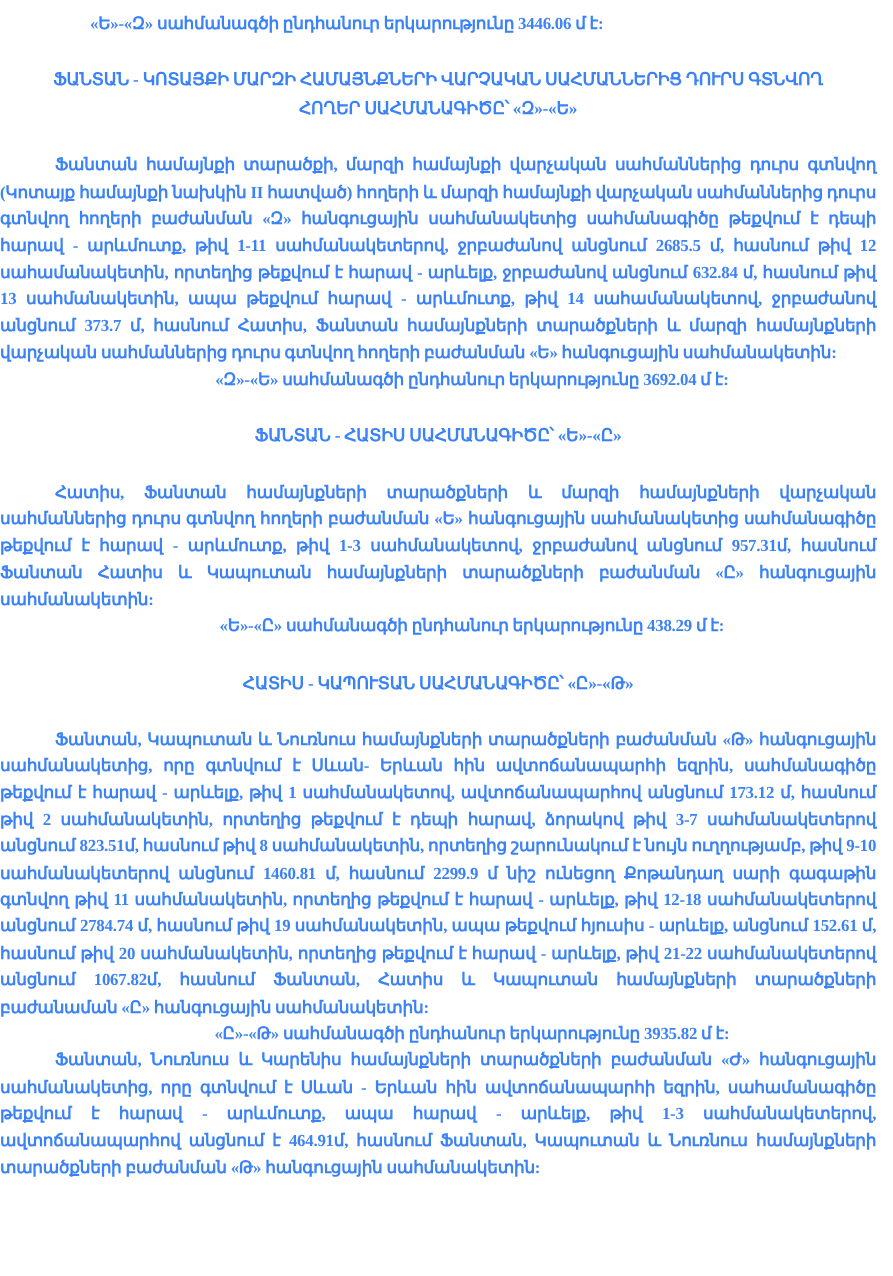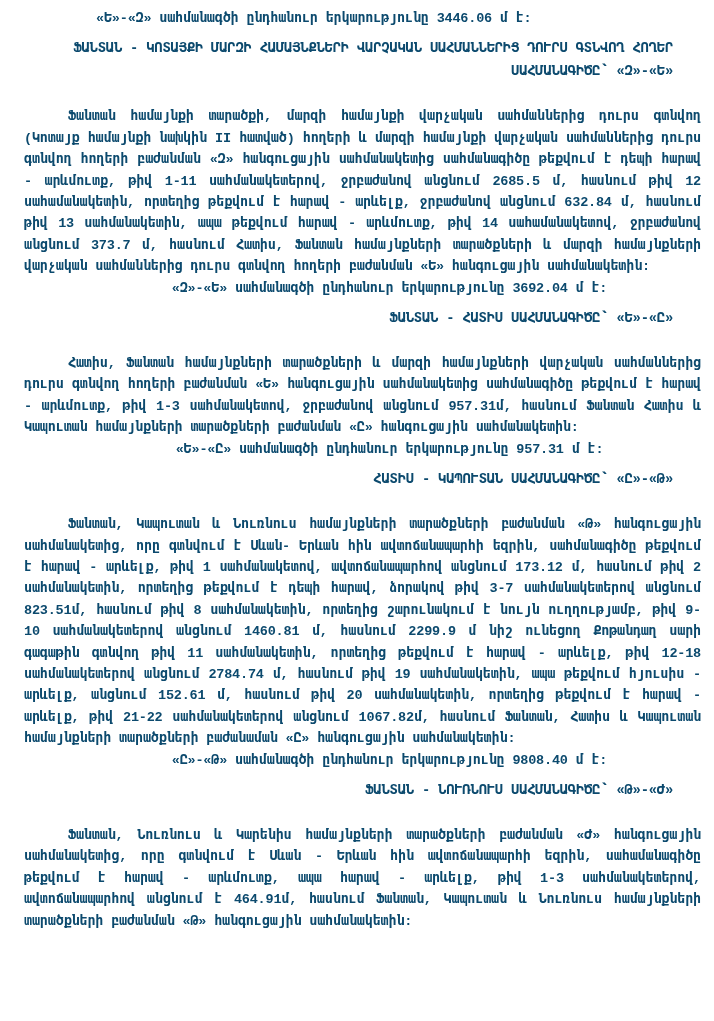--- a/index.html
+++ b/index.html
@@ -6,40 +6,40 @@
     margin: 0;
     padding: 0;
     background: #ffffff;
   }
   .page {
     position: relative;
     box-sizing: border-box;
     width: 714px;
     height: 1021px;
     background: #ffffff;
-    color: #0c4a6e;
-    font-family: Liberation Mono, monospace;
+    color: #3b82f6;
+    font-family: Liberation Serif, serif;
     font-weight: bold;
     font-size: 13.5px;
     line-height: 21.4px;
     letter-spacing: -0.2px;
-    padding: 5px 13px 0 24px;
+    padding: 5px 13px 0 0;
     overflow: hidden;
   }
   p { margin: 0; }
   .intro-line {
     text-indent: 72px;
     margin-top: 3px;
   }
   .section-heading {
     font-size: 13.8px;
     font-weight: bold;
-    text-align: right;
+    text-align: center;
     line-height: 23px;
-    margin: 8px 28px 23px 28px;
+    margin: 23px 28px 23px 28px;
   }
   .body-paragraph {
     text-align: justify;
     text-indent: 44px;
   }
   .summary-line {
     text-align: center;
     text-indent: 54px;
   }
 </style>
@@ -52,28 +52,27 @@
 
   <div>
     <p class="section-heading">ՖԱՆՏԱՆ - ԿՈՏԱՅՔԻ ՄԱՐԶԻ ՀԱՄԱՅՆՔՆԵՐԻ ՎԱՐՉԱԿԱՆ ՍԱՀՄԱՆՆԵՐԻՑ ԴՈՒՐՍ ԳՏՆՎՈՂ ՀՈՂԵՐ ՍԱՀՄԱՆԱԳԻԾԸ՝ «Զ»-«Ե»</p>
     <p class="body-paragraph">Ֆանտան համայնքի տարածքի,  մարզի համայնքի վարչական սահմաններից դուրս գտնվող (Կոտայք համայնքի նախկին II հատված)  հողերի և  մարզի համայնքի վարչական սահմաններից դուրս գտնվող հողերի բաժանման «Զ»  հանգուցային սահմանակետից սահմանագիծը թեքվում է դեպի հարավ - արևմուտք, թիվ 1-11 սահմանակետերով, ջրբաժանով անցնում 2685.5 մ, հասնում թիվ 12 սահամանակետին, որտեղից թեքվում է հարավ - արևելք, ջրբաժանով անցնում 632.84 մ, հասնում թիվ 13 սահմանակետին, ապա թեքվում հարավ - արևմուտք, թիվ 14 սահամանակետով, ջրբաժանով անցնում 373.7 մ, հասնում Հատիս, Ֆանտան համայնքների տարածքների և մարզի համայնքների վարչական սահմաններից դուրս գտնվող հողերի բաժանման «Ե»  հանգուցային սահմանակետին:</p>
     <p class="summary-line">«Զ»-«Ե» սահմանագծի  ընդհանուր երկարությունը 3692.04 մ է:</p>
   </div>
 
   <div>
     <p class="section-heading">ՖԱՆՏԱՆ - ՀԱՏԻՍ ՍԱՀՄԱՆԱԳԻԾԸ՝ «Ե»-«Ը»</p>
     <p class="body-paragraph">Հատիս, Ֆանտան համայնքների տարածքների և մարզի համայնքների վարչական սահմաններից դուրս գտնվող հողերի բաժանման  «Ե» հանգուցային սահմանակետից սահմանագիծը թեքվում է հարավ - արևմուտք, թիվ 1-3 սահմանակետով, ջրբաժանով անցնում 957.31մ, հասնում Ֆանտան Հատիս և Կապուտան համայնքների տարածքների բաժանման «Ը» հանգուցային սահմանակետին:</p>
-    <p class="summary-line">«Ե»-«Ը» սահմանագծի  ընդհանուր երկարությունը 957.31 մ է:</p>
+    <p class="summary-line">«Ե»-«Ը» սահմանագծի  ընդհանուր երկարությունը 438.29 մ է:</p>
   </div>
 
   <div>
     <p class="section-heading">ՀԱՏԻՍ - ԿԱՊՈՒՏԱՆ ՍԱՀՄԱՆԱԳԻԾԸ՝ «Ը»-«Թ»</p>
     <p class="body-paragraph">Ֆանտան, Կապուտան և Նուռնուս համայնքների տարածքների բաժանման «Թ» հանգուցային սահմանակետից, որը գտնվում է Սևան- Երևան հին ավտոճանապարհի եզրին, սահմանագիծը թեքվում է հարավ - արևելք, թիվ 1 սահմանակետով, ավտոճանապարհով անցնում 173.12 մ, հասնում թիվ 2 սահմանակետին, որտեղից թեքվում է դեպի հարավ, ձորակով թիվ 3-7 սահմանակետերով անցնում 823.51մ, հասնում թիվ 8 սահմանակետին, որտեղից շարունակում է նույն ուղղությամբ, թիվ 9-10 սահմանակետերով անցնում 1460.81 մ, հասնում 2299.9 մ նիշ ունեցող Քոթանդաղ սարի գագաթին գտնվող թիվ 11 սահմանակետին, որտեղից թեքվում է հարավ - արևելք, թիվ 12-18 սահմանակետերով անցնում 2784.74 մ, հասնում թիվ 19 սահմանակետին, ապա թեքվում հյուսիս - արևելք, անցնում 152.61 մ, հասնում թիվ 20 սահմանակետին, որտեղից թեքվում է հարավ - արևելք, թիվ 21-22 սահմանակետերով անցնում 1067.82մ, հասնում Ֆանտան, Հատիս և Կապուտան համայնքների տարածքների բաժանաման «Ը» հանգուցային սահմանակետին:</p>
-    <p class="summary-line">«Ը»-«Թ» սահմանագծի  ընդհանուր երկարությունը 9808.40 մ է:</p>
+    <p class="summary-line">«Ը»-«Թ» սահմանագծի  ընդհանուր երկարությունը 3935.82 մ է:</p>
   </div>
 
   <div>
-    <p class="section-heading">ՖԱՆՏԱՆ - ՆՈՒՌՆՈՒՍ ՍԱՀՄԱՆԱԳԻԾԸ՝ «Թ»-«Ժ»</p>
     <p class="body-paragraph">Ֆանտան, Նուռնուս և Կարենիս համայնքների տարածքների բաժանման «Ժ» հանգուցային սահմանակետից, որը գտնվում է Սևան - Երևան հին ավտոճանապարհի եզրին, սահամանագիծը թեքվում է հարավ - արևմուտք, ապա հարավ - արևելք,  թիվ 1-3 սահմանակետերով, ավտոճանապարհով անցնում է 464.91մ, հասնում Ֆանտան, Կապուտան և Նուռնուս համայնքների տարածքների բաժանման «Թ» հանգուցային սահմանակետին:</p>
 
   </div>
 
 </div>
 
 </body></html>

